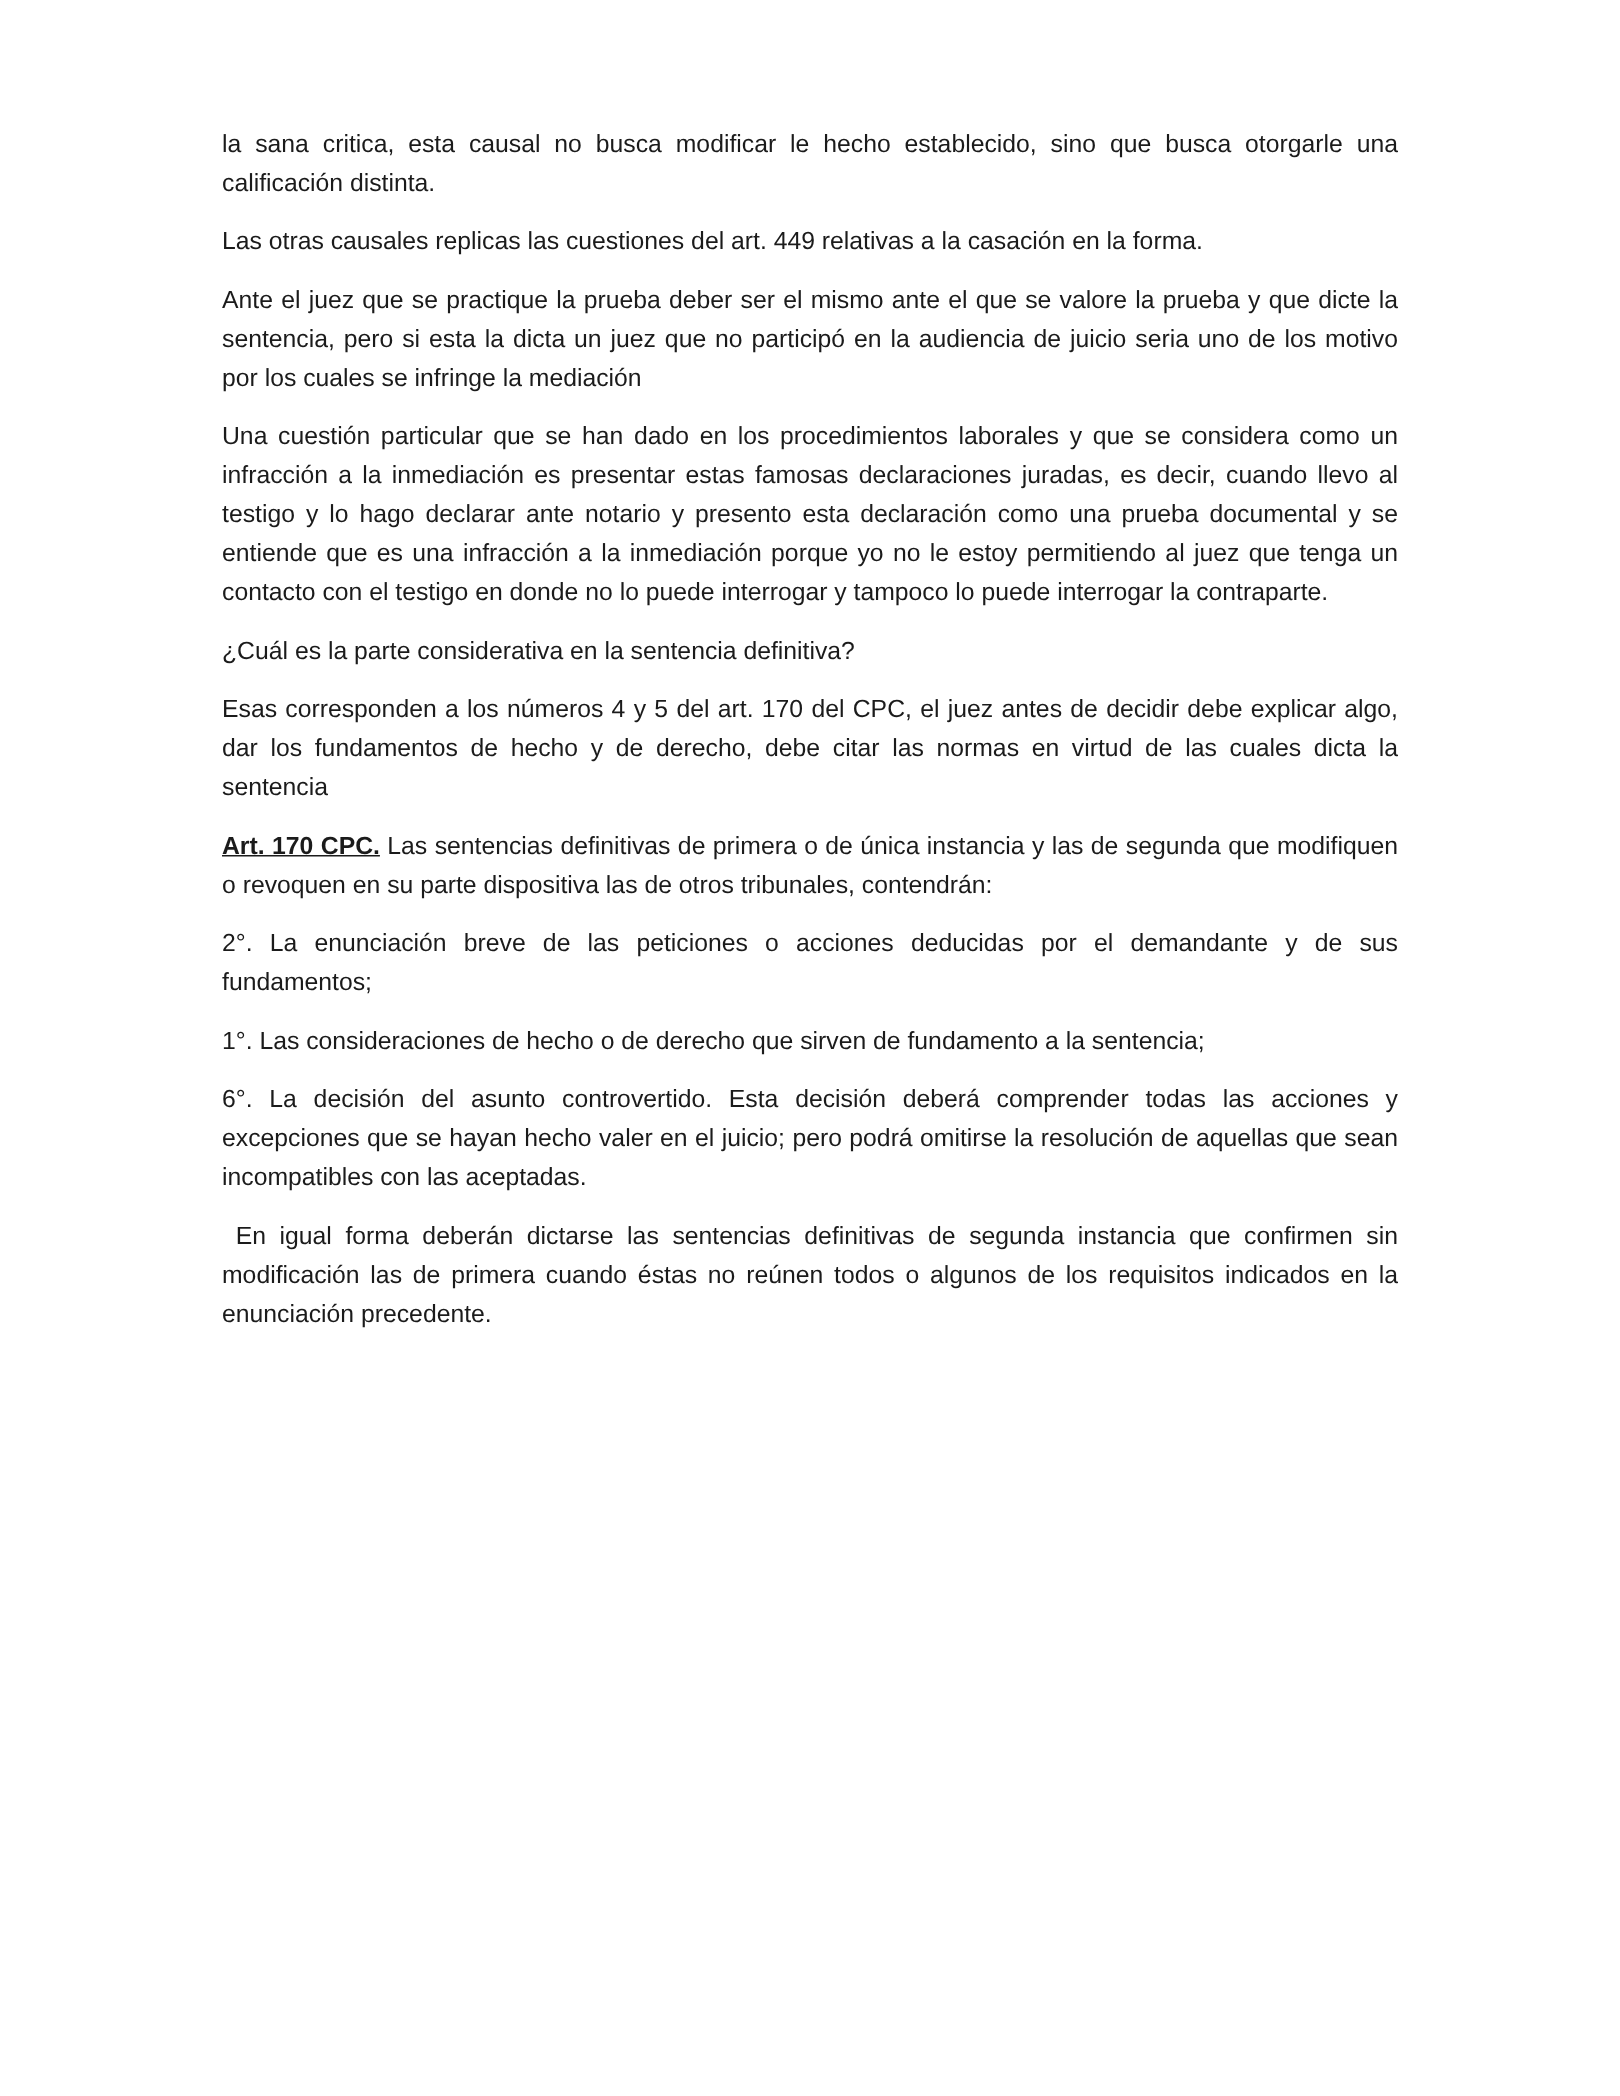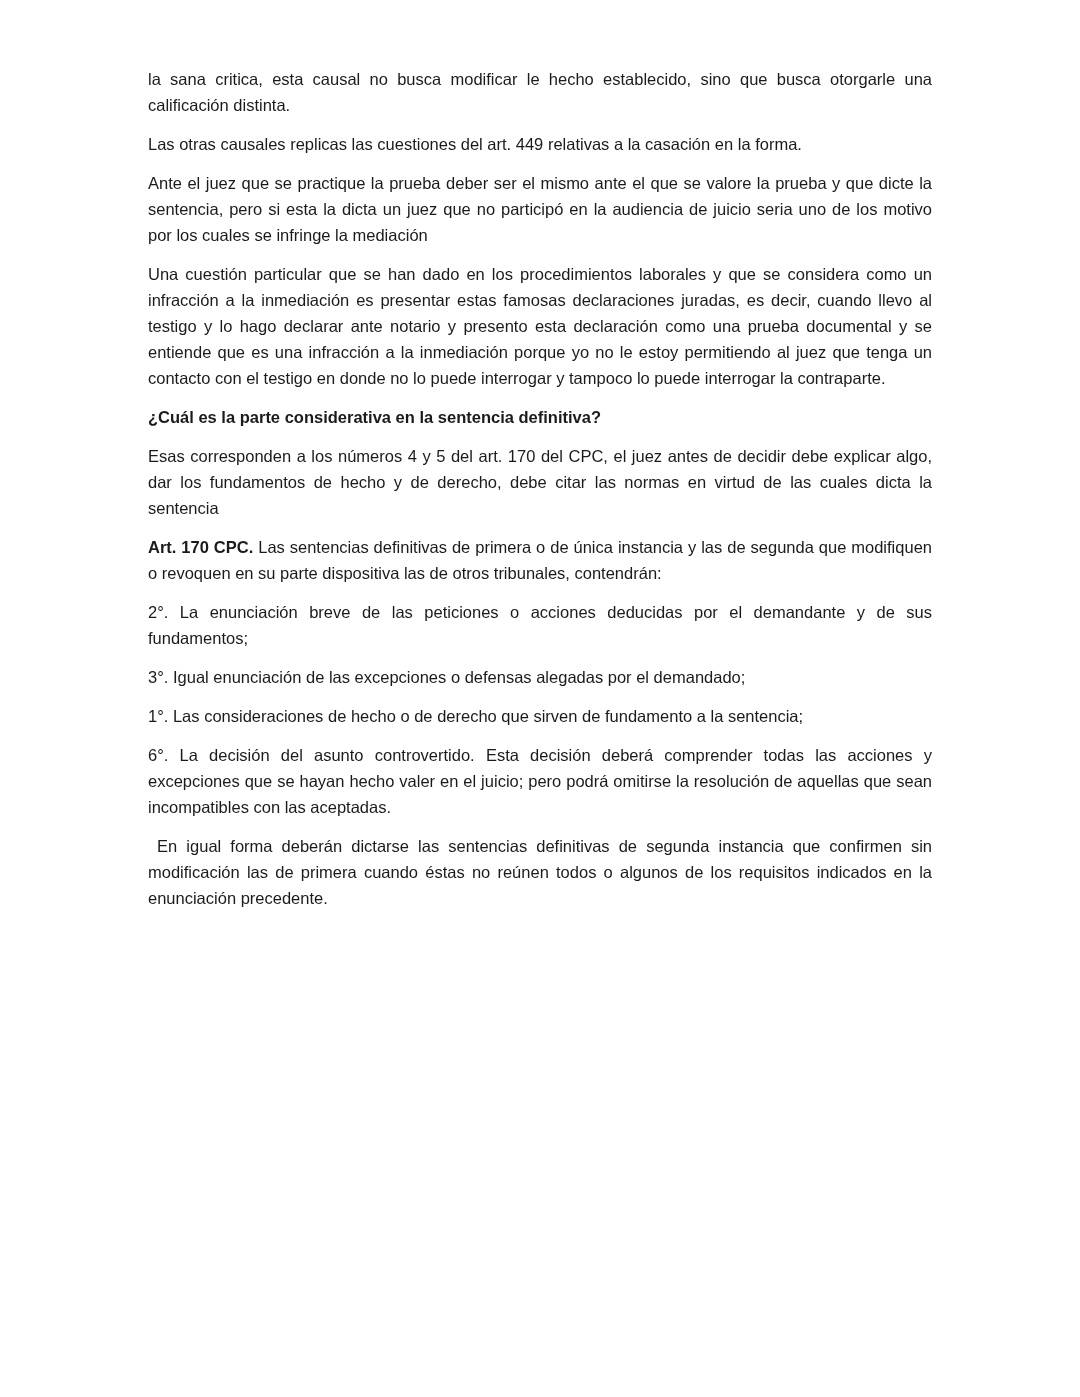--- a/index.html
+++ b/index.html
@@ -12,48 +12,48 @@
     width: 1080px;
     height: 1397px;
     font-family: "Liberation Sans", "DejaVu Sans", sans-serif;
     color: #1b1b1b;
     overflow: hidden;
   }
   .doc-page {
     width: 1080px;
     height: 1230px;
     background: #ffffff;
-    padding: 66px 148px 40px 148px;
+    padding: 83px 148px 40px 148px;
   }
   .para {
     margin: 0 0 13px 0;
     font-size: 16.5px;
     line-height: 26px;
     text-align: justify;
     font-weight: 400;
   }
   .para.heading {
-    font-weight: 700;
+    font-weight: 400;
     text-align: left;
   }
   .para strong {
     font-weight: 700;
+    text-decoration: underline;
   }
 </style>
 </head>
 <body>
 
 <div class="doc-page">
   <div>
       <p class="para ">la sana critica, esta causal no busca modificar le hecho establecido, sino que busca otorgarle una calificación distinta.</p>
       <p class="para ">Las otras causales replicas las cuestiones del art. 449 relativas a la casación en la forma.</p>
       <p class="para ">Ante el juez que se practique la prueba deber ser el mismo ante el que se valore la prueba y que dicte la sentencia, pero si esta la dicta un juez que no participó en la audiencia de juicio seria uno de los motivo por los cuales se infringe la mediación</p>
       <p class="para ">Una cuestión particular que se han dado en los procedimientos laborales y que se considera como un infracción a la inmediación es presentar estas famosas declaraciones juradas, es decir, cuando llevo al testigo y lo hago declarar ante notario y presento esta declaración como una prueba documental y se entiende que es una infracción a la inmediación porque yo no le estoy permitiendo al juez que tenga un contacto con el testigo en donde no lo puede interrogar y tampoco lo puede interrogar la contraparte.</p>
       <p class="para heading">¿Cuál es la parte considerativa en la sentencia definitiva?</p>
       <p class="para ">Esas corresponden a los números 4 y 5 del art. 170 del CPC, el juez antes de decidir debe explicar algo, dar los fundamentos de hecho y de derecho, debe citar las normas en virtud de las cuales dicta la sentencia</p>
       <p class="para "><strong>Art. 170 CPC.</strong> Las sentencias definitivas de primera o de única instancia y las de segunda que modifiquen o revoquen en su parte dispositiva las de otros tribunales, contendrán:</p>
       <p class="para ">2°. La enunciación breve de las peticiones o acciones deducidas por el demandante y de sus fundamentos;</p>
-      <p class="para ">3°. Igual enunciación de las excepciones o defensas alegadas por el demandado;</p>
       <p class="para ">1°. Las consideraciones de hecho o de derecho que sirven de fundamento a la sentencia;</p>
       <p class="para ">6°. La decisión del asunto controvertido. Esta decisión deberá comprender todas las acciones y excepciones que se hayan hecho valer en el juicio; pero podrá omitirse la resolución de aquellas que sean incompatibles con las aceptadas.</p>
       <p class="para ">&nbsp;En igual forma deberán dictarse las sentencias definitivas de segunda instancia que confirmen sin modificación las de primera cuando éstas no reúnen todos o algunos de los requisitos indicados en la enunciación precedente.</p>
     </div>
 </div>
 
 </body></html>

